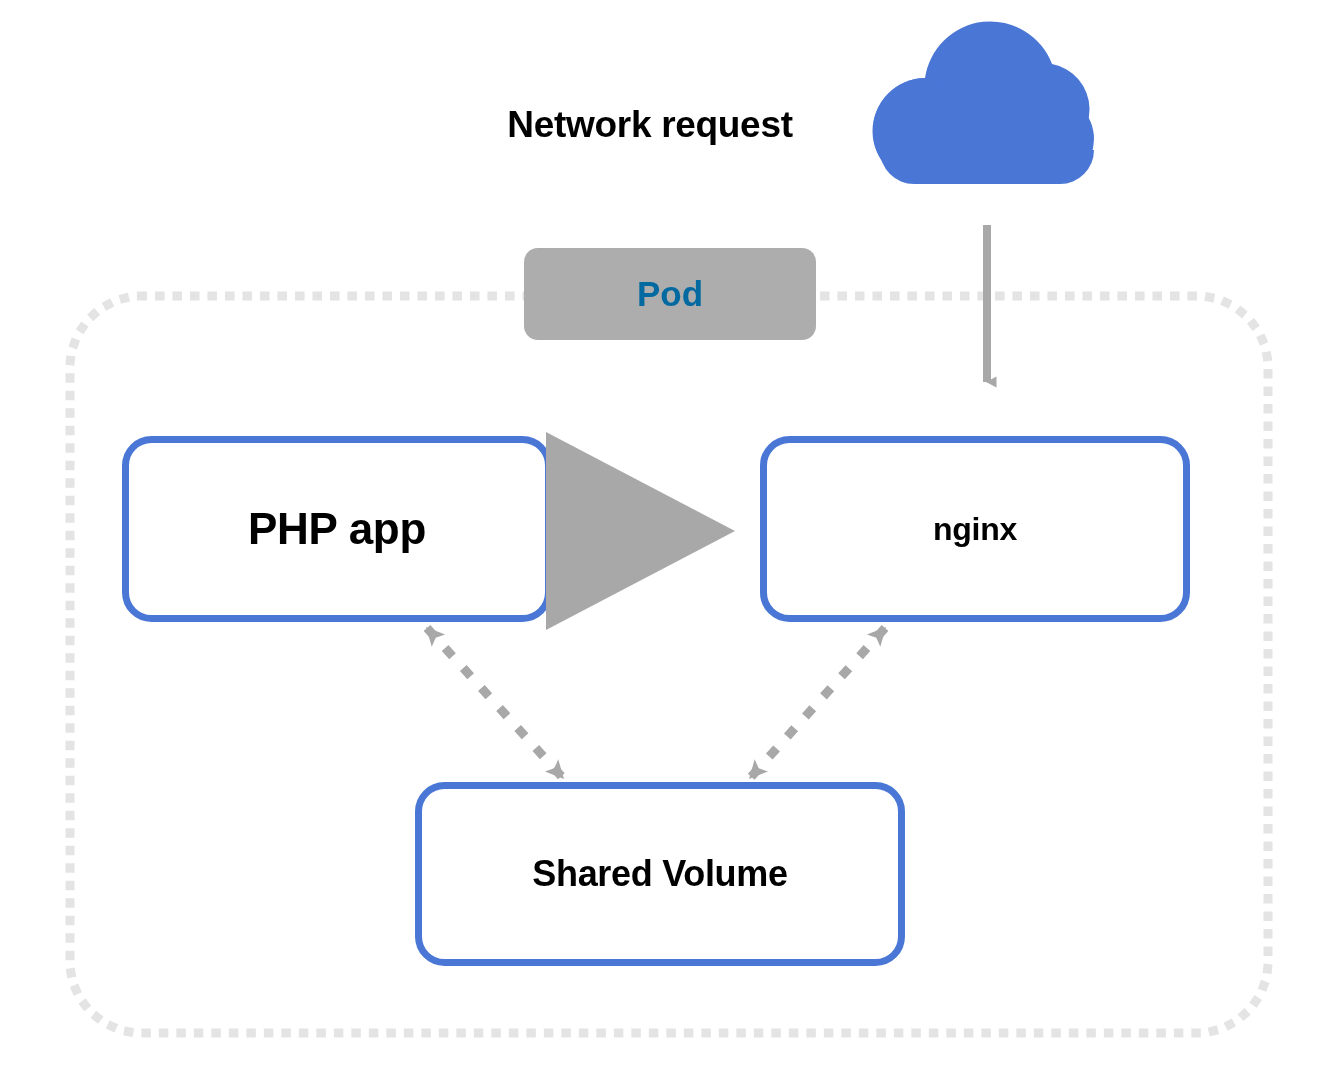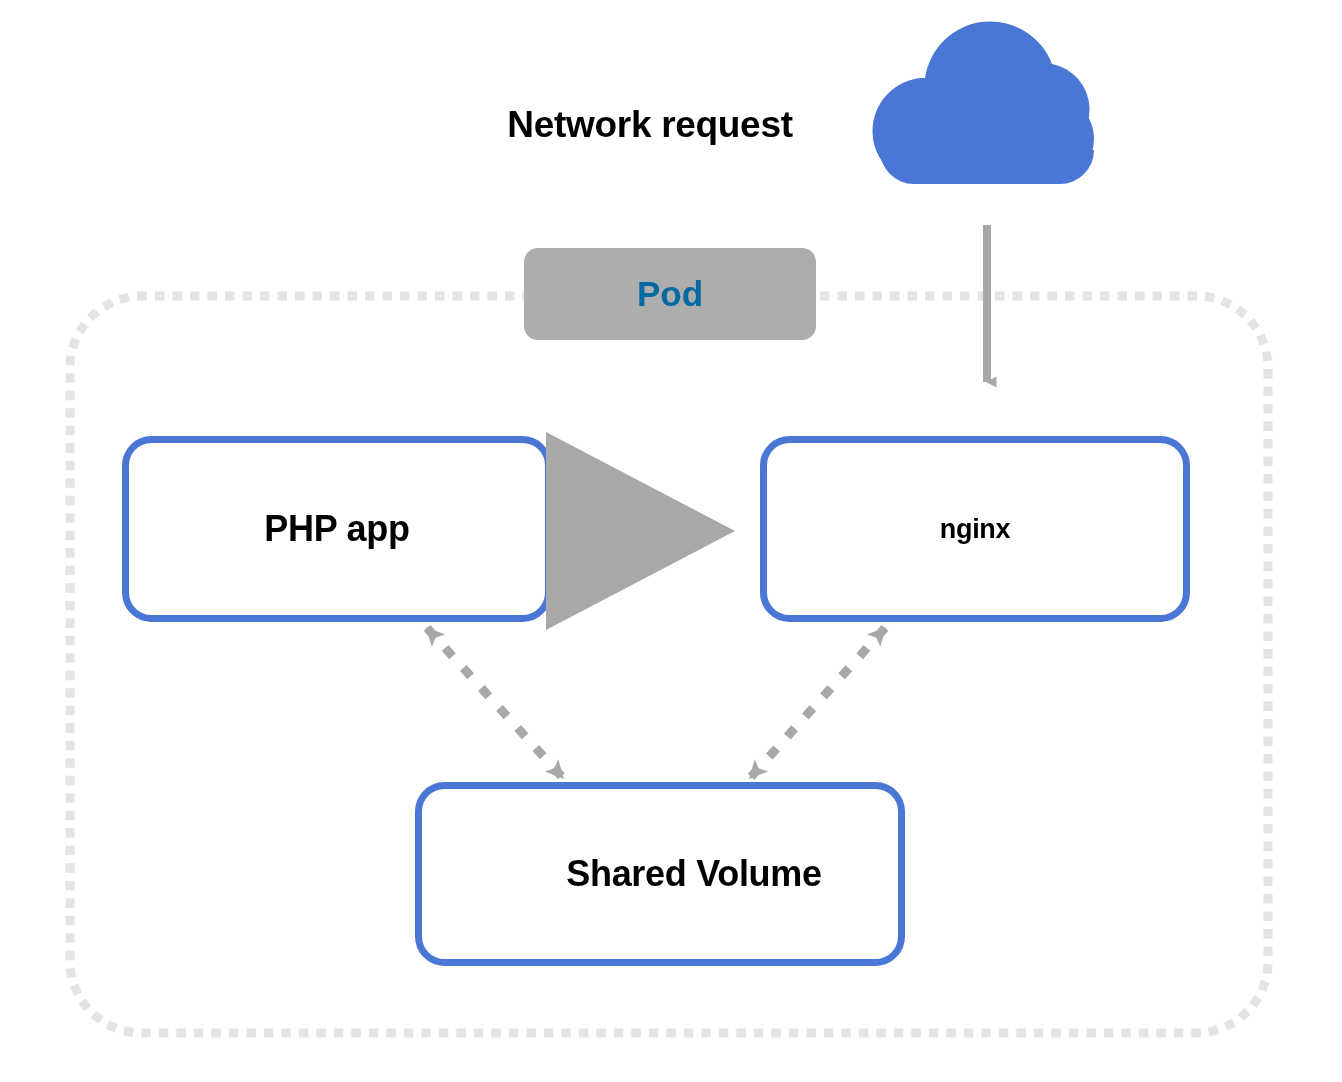--- a/index.html
+++ b/index.html
@@ -49,37 +49,36 @@
     height: 92px;
     font-size: 35px;
     color: #0369a1;
     letter-spacing: 0px;
   }
   #php-app-label {
     left: 122px;
     top: 436px;
     width: 430px;
     height: 186px;
-    font-size: 36px;
+    font-size: 44px;
   }
   #nginx-label {
     left: 760px;
     top: 436px;
     width: 430px;
     height: 186px;
-    font-size: 27px;
+    font-size: 32px;
     text-align: center;
   }
   #shared-volume-label {
     left: 415px;
     top: 782px;
     width: 490px;
     height: 184px;
     font-size: 36px;
-    margin-left: 34px;
   }
 </style>
 </head>
 <body>
 
 <div id="canvas">
 
   <svg id="diagram-svg" viewBox="0 0 1342 1082">
     <defs>
       <marker id="arrow-down" viewBox="0 0 12 12" refX="6" refY="10.5" markerWidth="12" markerHeight="12" orient="auto-start-reverse" markerUnits="userSpaceOnUse">

